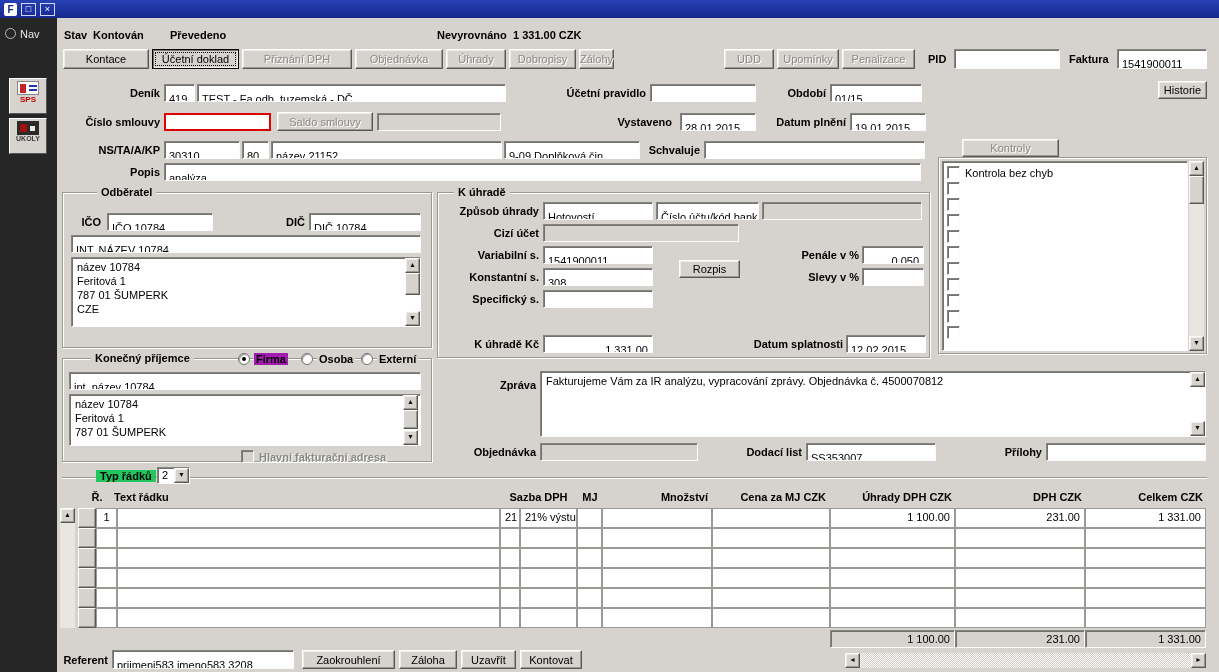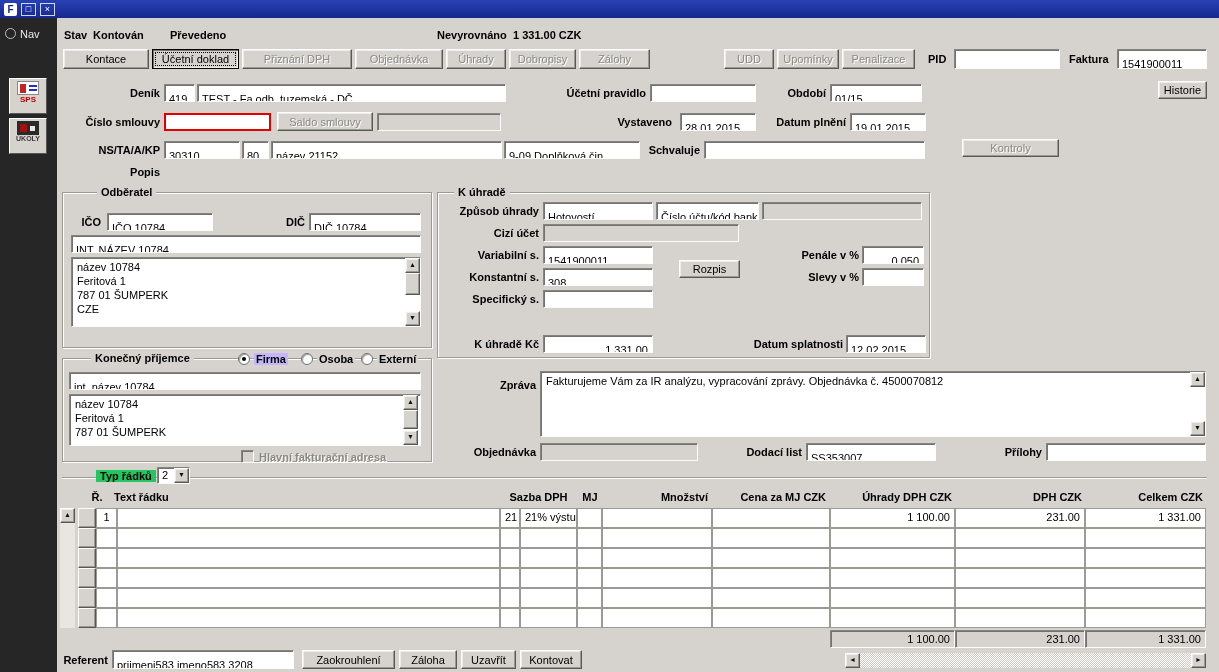--- a/index.html
+++ b/index.html
@@ -82,21 +82,21 @@
   <span class="ab b" style="left:170px;top:29px">Převedeno</span>
   <span class="ab b" style="left:437px;top:29px">Nevyrovnáno</span>
   <span class="ab b" style="left:513px;top:29px">1 331.00 CZK</span>
 
   <div class="btn" style="left:63px;top:49px;width:86px;height:20px">Kontace</div>
   <div class="btn pressed" style="left:152px;top:49px;width:87px;height:20px">Účetní doklad</div>
   <div class="btn dis" style="left:242px;top:49px;width:110px;height:20px">Přiznání DPH</div>
   <div class="btn dis" style="left:355px;top:49px;width:88px;height:20px">Objednávka</div>
   <div class="btn dis" style="left:446px;top:49px;width:60px;height:20px">Úhrady</div>
   <div class="btn dis" style="left:509px;top:49px;width:67px;height:20px">Dobropisy</div>
-  <div class="btn dis" style="left:579px;top:49px;width:71px;height:20px">Zálohy</div>
+  <div class="btn dis" style="left:579px;top:49px;width:35px;height:20px">Zálohy</div>
   <div class="btn dis" style="left:724px;top:49px;width:50px;height:20px">UDD</div>
   <div class="btn dis" style="left:777px;top:49px;width:62px;height:20px">Upomínky</div>
   <div class="btn dis" style="left:842px;top:49px;width:73px;height:20px">Penalizace</div>
   <span class="ab b" style="left:928px;top:53px">PID</span>
   <div class="fld" style="left:954px;top:49px;width:106px;height:20px"></div>
   <span class="ab b" style="left:1069px;top:53px">Faktura</span>
   <div class="fld" style="left:1117px;top:49px;width:90px;height:20px">1541900011</div>
 
   <div class="btn" style="left:1158px;top:81px;width:49px;height:18px">Historie</div>
 
@@ -119,22 +119,42 @@
 
   <span class="ab b rt" style="left:60px;top:144px;width:100px">NS/TA/A/KP</span>
   <div class="fld" style="left:164px;top:141px;width:76px">30310</div>
   <div class="fld" style="left:242px;top:141px;width:27px">80</div>
   <div class="fld" style="left:271px;top:141px;width:231px">název 21152</div>
   <div class="fld" style="left:504px;top:141px;width:136px">9-09 Doplňková čin</div>
   <span class="ab b rt" style="left:640px;top:144px;width:60px">Schvaluje</span>
   <div class="fld" style="left:704px;top:141px;width:221px"></div>
 
   <span class="ab b rt" style="left:60px;top:166px;width:100px">Popis</span>
+  <div class="fld" style="left:164px;top:163px;width:757px">analýza</div>
 
   <div class="btn dis" style="left:962px;top:139px;width:97px;height:18px">Kontroly</div>
+  <div class="grp" style="left:938px;top:157px;width:269px;height:197px">
+    <div class="area" style="left:3px;top:3px;width:246px;height:190px"></div>
+    <span class="cb" style="left:8px;top:8px"></span>
+    <span class="ab" style="left:26px;top:9px">Kontrola bez chyb</span>
+    <span class="cb" style="left:8px;top:24px"></span>
+      <span class="cb" style="left: 8px; top: 40px;"></span>
+      <span class="cb" style="left: 8px; top: 56px;"></span>
+      <span class="cb" style="left: 8px; top: 72px;"></span>
+      <span class="cb" style="left: 8px; top: 88px;"></span>
+      <span class="cb" style="left: 8px; top: 104px;"></span>
+      <span class="cb" style="left: 8px; top: 120px;"></span>
+      <span class="cb" style="left: 8px; top: 136px;"></span>
+      <span class="cb" style="left: 8px; top: 152px;"></span>
+      <span class="cb" style="left: 8px; top: 168px;"></span>
+    <div class="flat-track" style="left:250px;top:3px;width:15px;height:190px"></div>
+    <div class="sbtn" style="left:250px;top:3px">▲</div>
+    <div class="thumb" style="left:250px;top:18px;height:28px"></div>
+    <div class="sbtn" style="left:250px;top:178px">▼</div>
+  </div>
 
   <div class="grp" style="left:62px;top:192px;width:370px;height:156px">
     <span class="leg" style="left:34px">Odběratel</span>
     <span class="ab b rt" style="left:8px;top:23px;width:30px">IČO</span>
     <div class="fld" style="left:44px;top:20px;width:106px">IČO 10784</div>
     <span class="ab b rt" style="left:208px;top:23px;width:34px">DIČ</span>
     <div class="fld" style="left:246px;top:20px;width:112px">DIČ 10784</div>
     <div class="fld" style="left:8px;top:42px;width:350px">INT. NÁZEV 10784</div>
     <div class="area" style="left:8px;top:64px;width:350px;height:70px">název 10784
 Feritová 1
@@ -166,21 +186,21 @@
     <div class="fld" style="left:105px;top:97px;width:110px"></div>
     <span class="ab b rt" style="left:0;top:145px;width:101px">K úhradě Kč</span>
     <div class="fld rt" style="left:105px;top:142px;width:110px">1 331.00</div>
     <span class="ab b rt" style="left:300px;top:145px;width:105px">Datum splatnosti</span>
     <div class="fld" style="left:408px;top:142px;width:80px">12.02.2015</div>
   </div>
 
   <div class="grp" style="left:62px;top:358px;width:370px;height:104px">
     <span class="leg" style="left:28px">Konečný příjemce</span>
     <span class="radio sel" style="left:175px;top:-6px"></span>
-    <span class="ab b" style="left:191px;top:-6px;background:#c4b5fd;padding:0 2px">Firma</span>
+    <span class="ab b" style="left:191px;top:-6px;background:#a21caf;padding:0 2px">Firma</span>
     <span class="radio" style="left:238px;top:-6px"></span>
     <span class="ab b" style="left:254px;top:-6px;background:#d6d3ce;padding:0 2px">Osoba</span>
     <span class="radio" style="left:298px;top:-6px"></span>
     <span class="ab b" style="left:314px;top:-6px;background:#d6d3ce;padding:0 2px">Externí</span>
     <div class="fld" style="left:6px;top:13px;width:352px">int. název 10784</div>
     <div class="area" style="left:6px;top:35px;width:352px;height:52px">název 10784
 Feritová 1
 787 01 ŠUMPERK</div>
     <div class="sbtn" style="left:340px;top:36px">▲</div>
     <div class="thumb" style="left:340px;top:51px;height:19px"></div>

